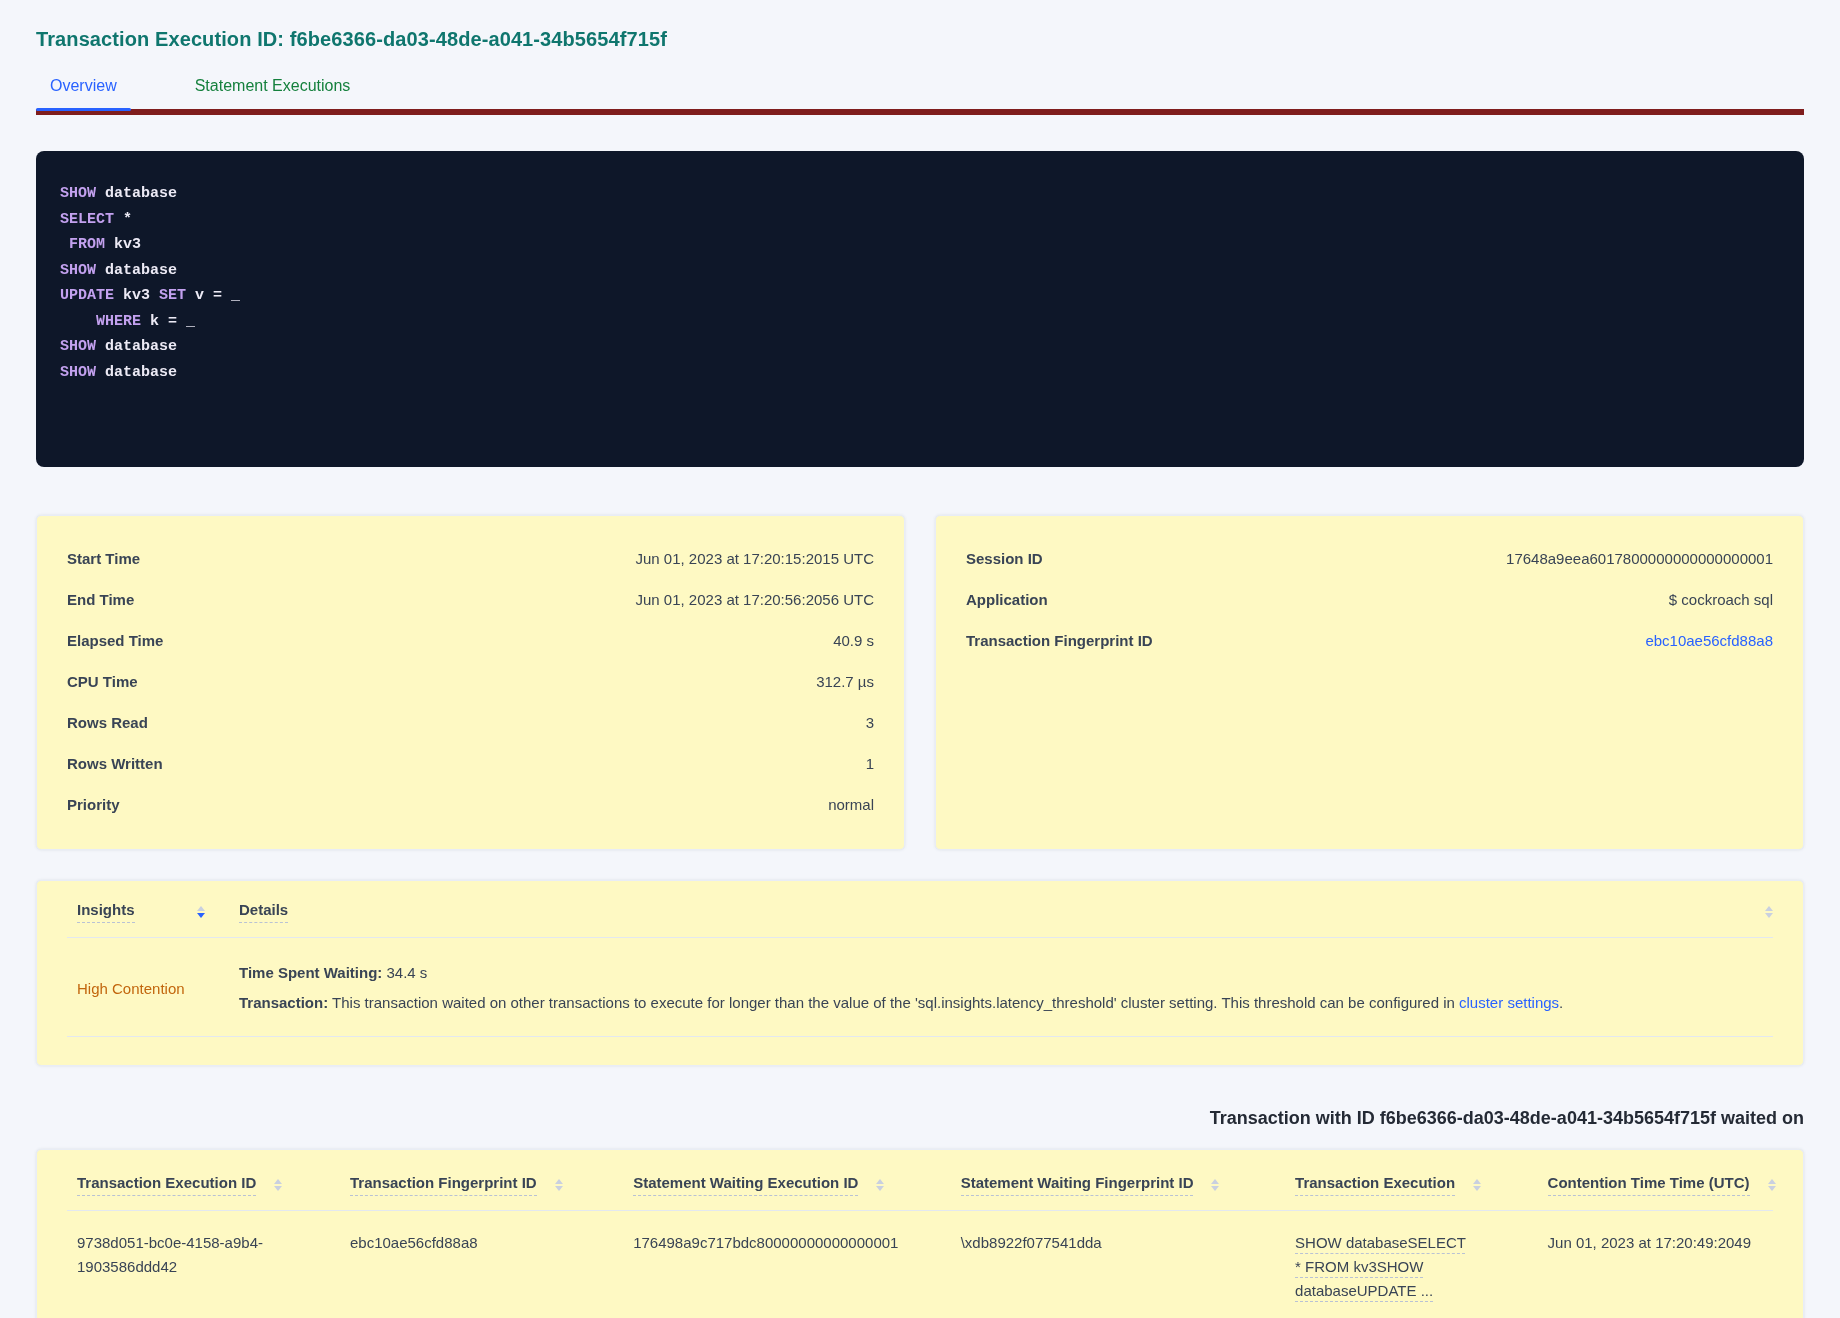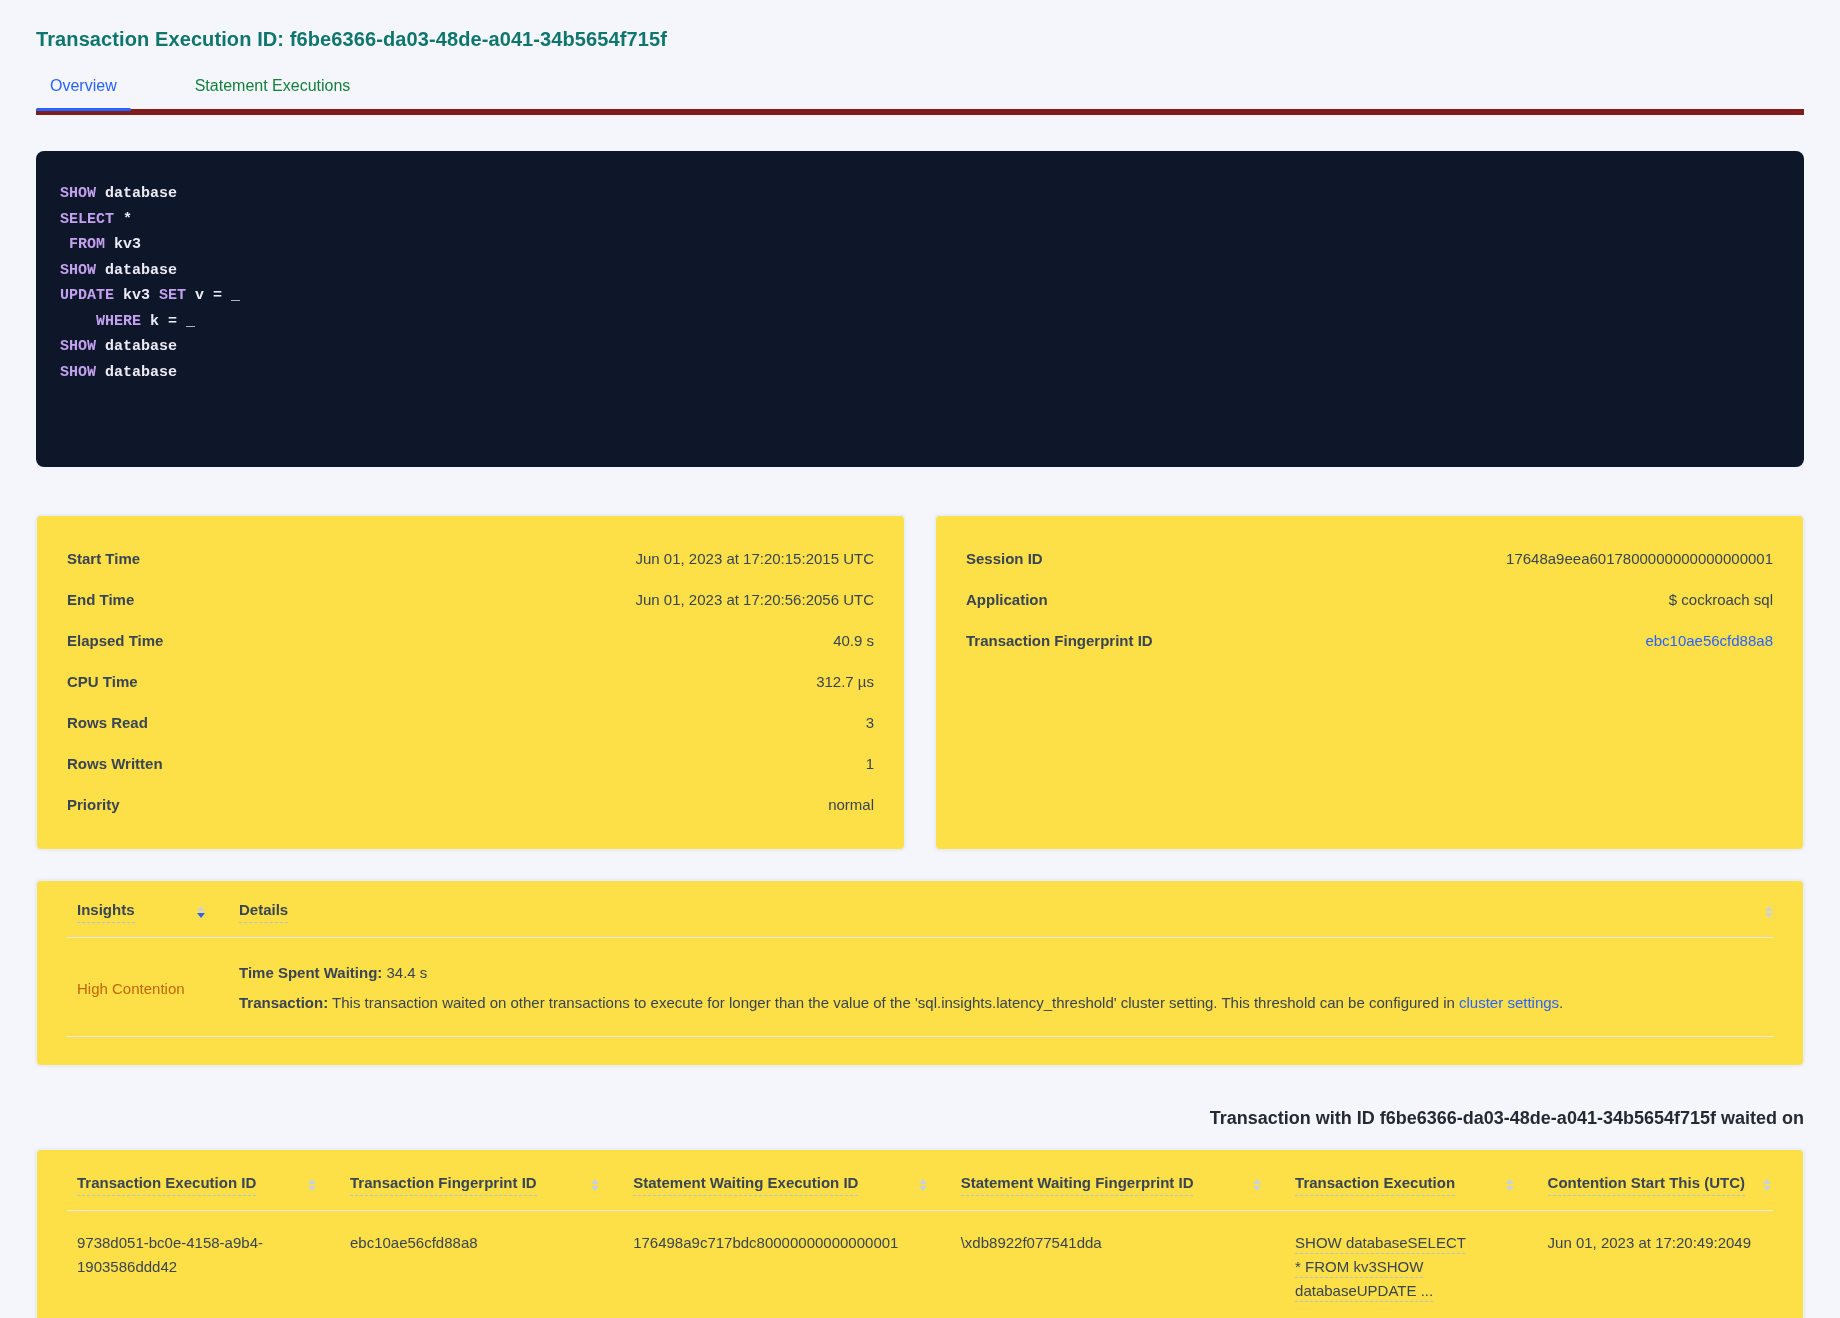--- a/index.html
+++ b/index.html
@@ -38,21 +38,21 @@
   }
   .sql-code {
     font-family:"Liberation Mono","DejaVu Sans Mono",monospace;
     font-size:15px; font-weight:700; line-height:25.5px;
     color:#eceaf5; white-space:pre;
   }
   .kw { color:#c3a1ef; }
 
   
   .card {
-    background:#fde047; border:1px solid #e9edf5; border-radius:5px;
+    background:#fef9c3; border:1px solid #e9edf5; border-radius:5px;
     box-shadow:0 0 3px rgba(67,90,111,.12);
   }
   .summary-row { display:flex; gap:30px; margin-top:48px; }
   .summary-card { flex:1; padding:22px 30px 24px 30px; }
   .stat-row {
     display:flex; justify-content:space-between; align-items:center;
     padding:10px 0; min-height:41px; font-size:15px;
   }
   .stat-label { font-weight:700; color:#394455; }
   .stat-value { color:#394455; text-align:right; }
@@ -77,21 +77,21 @@
   .insight-details-cell { flex:1; font-size:15px; line-height:30px; color:#394455; }
   .bold { font-weight:700; }
   .inline-link { color:#2962ff; cursor:pointer; }
 
   
   .section-heading {
     font-size:18px; font-weight:700; color:#242a35; margin:42px 0 20px 0;text-align:right;
   }
   .contention-card { padding:24px 30px 20px 30px; }
   .grid-6 { display:grid; grid-template-columns:16% 16.6% 19.2% 19.6% 14.8% 13.8%; }
-  .ghdr-cell { display:flex; align-items:center; justify-content:space-between; padding:0 24px 14px 10px; }
+  .ghdr-cell { display:flex; align-items:center; padding:0 24px 14px 10px; }
   .grow-cell { padding:20px 24px 20px 10px; font-size:15px; line-height:24px; color:#394455; }
   .cell-clip { display:inline-block; max-width:195px; overflow-wrap:break-word; }
   .cell-link {
     display:inline; max-width:180px; color:#394455; cursor:pointer;
     text-decoration:underline dashed #b9c2d4; text-underline-offset:5px; text-decoration-thickness:1px;
   }
   .cell-link-wrap { max-width:180px; display:inline-block; }
   .nowrap { white-space:nowrap; }
   .contention-footer { height:18px; }
 </style>
@@ -229,21 +229,21 @@
           </span>
       </div>
       <div class="ghdr-cell">
         <span class="hdr-label">Transaction Execution</span>
         <span class="sort-icon">
             <span class="tri-up"></span>
             <span class="tri-down"></span>
           </span>
       </div>
       <div class="ghdr-cell">
-        <span class="hdr-label">Contention Start This (UTC)</span>
+        <span class="hdr-label">Contention Time Time (UTC)</span>
         <span class="sort-icon">
             <span class="tri-up"></span>
             <span class="tri-down"></span>
           </span>
       </div>
     </div>
     <div class="divider"></div>
     <div class="grid-6">
       <div class="grow-cell">
         <span class="cell-clip">9738d051-bc0e-4158-a9b4-1903586ddd42</span>

